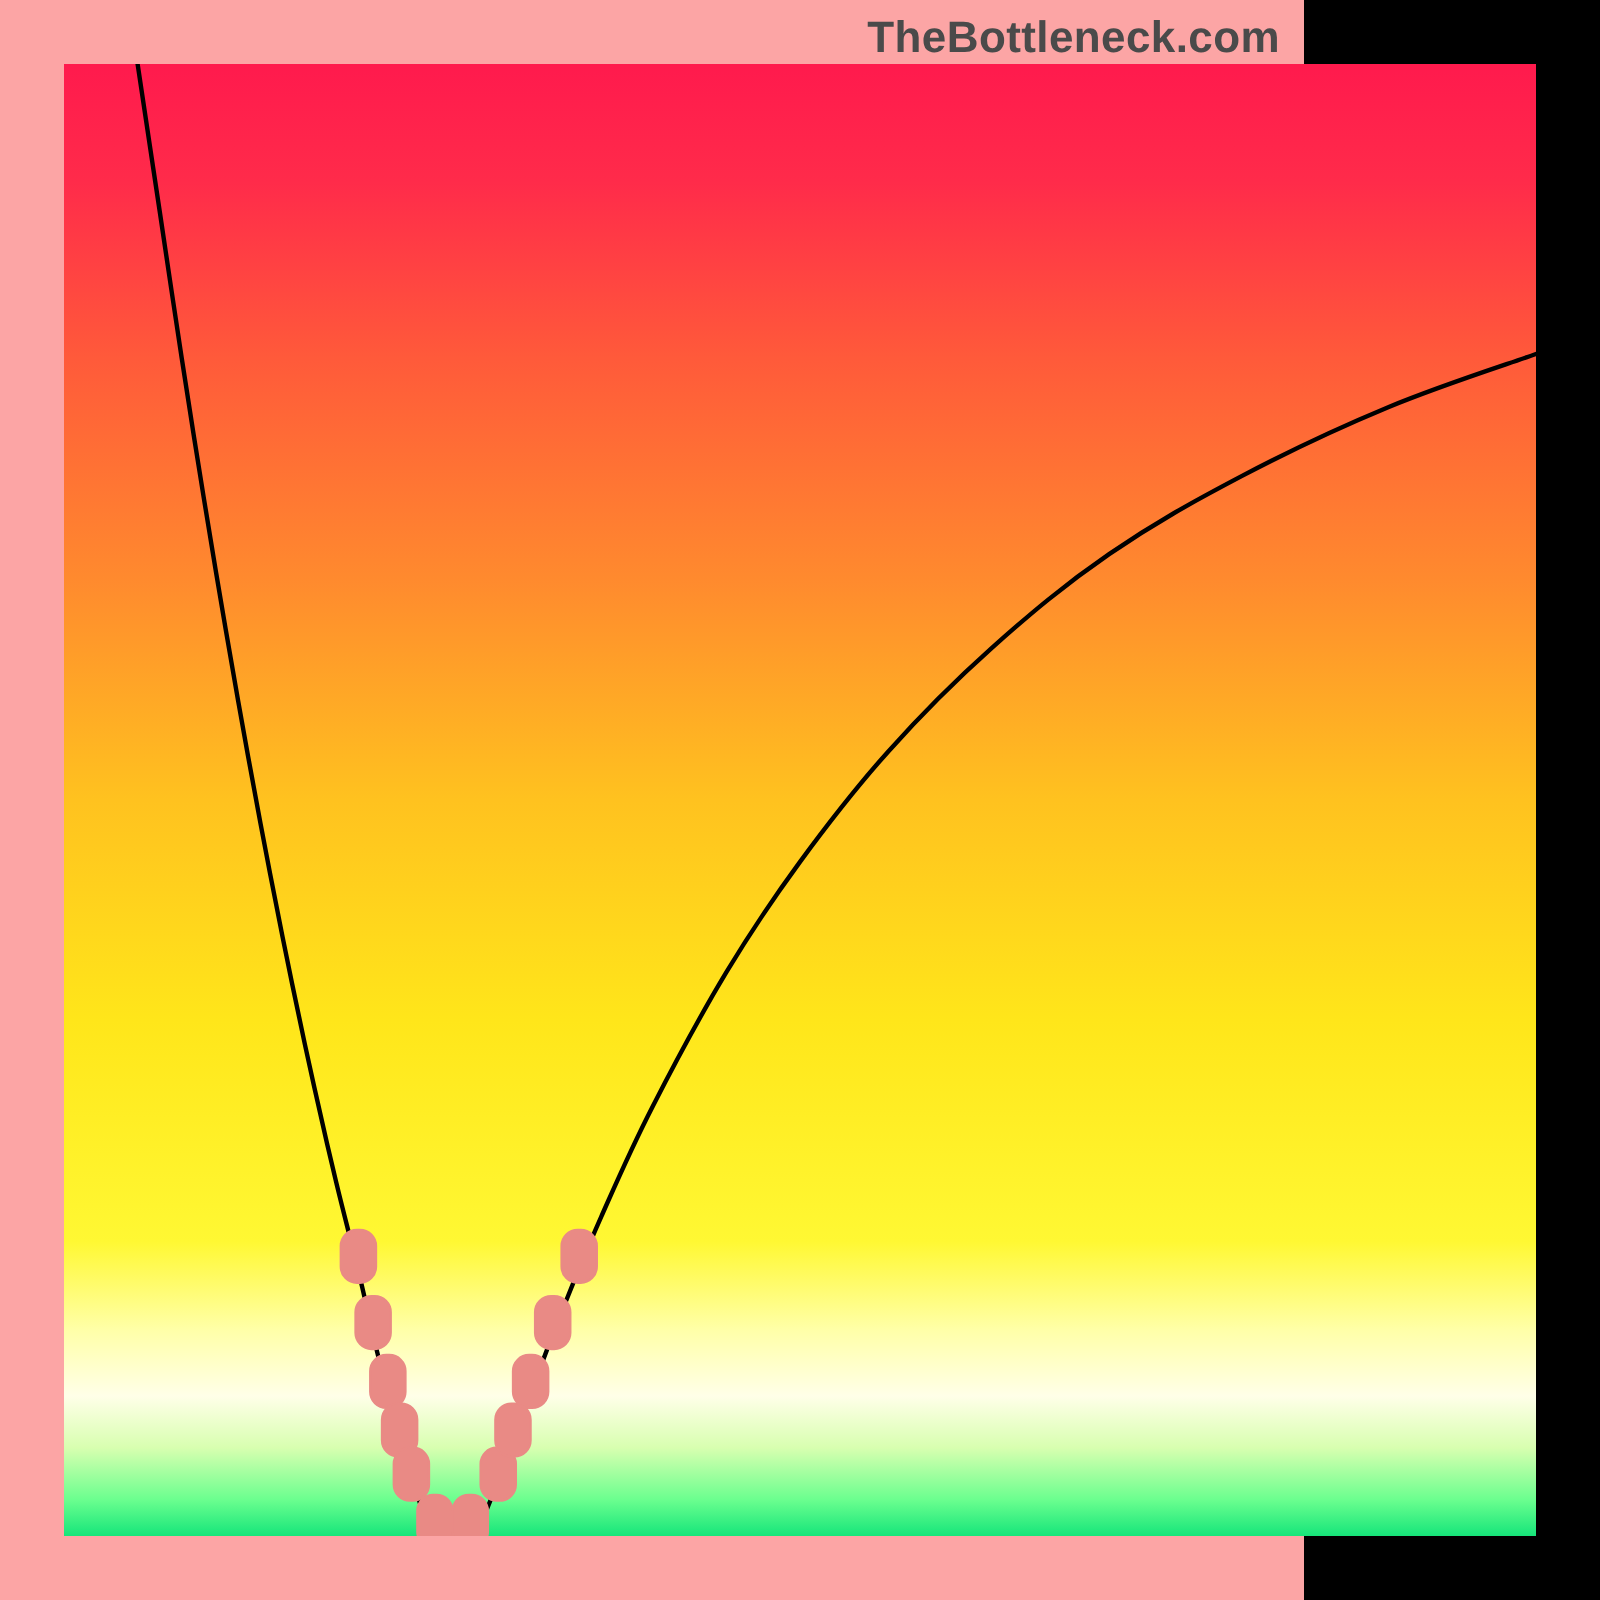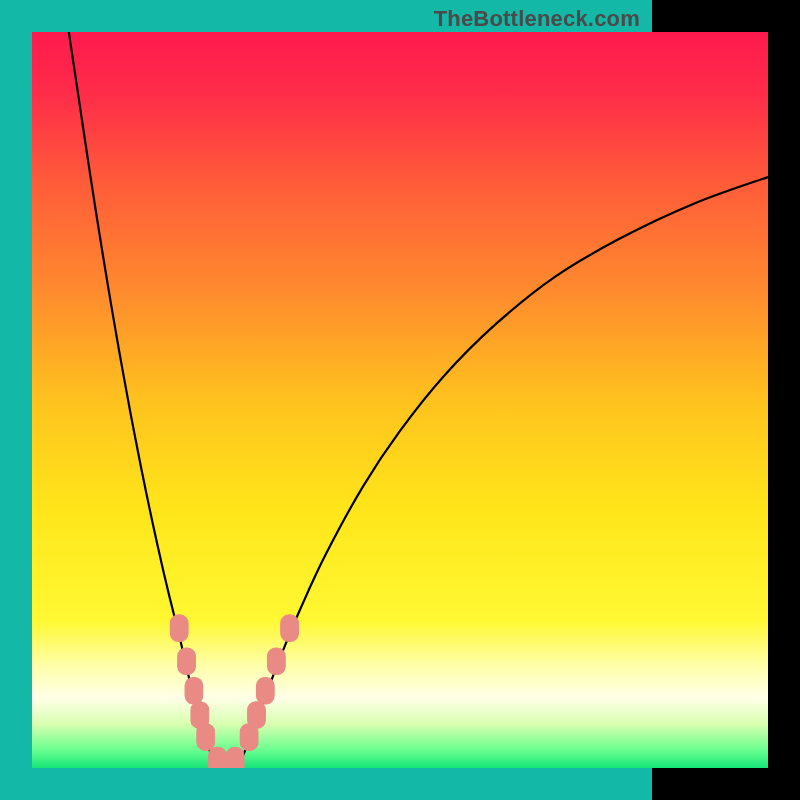--- a/index.html
+++ b/index.html
@@ -10,21 +10,21 @@
     overflow: hidden;
     background: #000;
     font-family: Arial, Helvetica, sans-serif;
   }
   .frame {
     position: absolute;
     top: 0;
     left: 0;
     width: 652px;
     height: 800px;
-    background: #14b8a6;
+    background: #fca5a5;
   }
   .plot {
     position: absolute;
     top: 32px;
     left: 32px;
     width: 736px;
     height: 736px;
     overflow: hidden;
   }
   .gradient {

